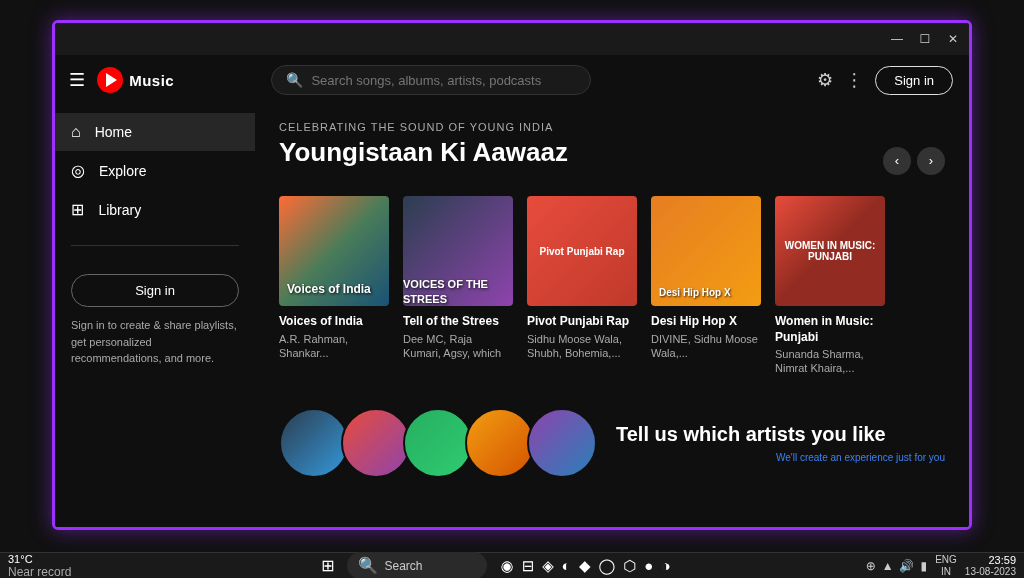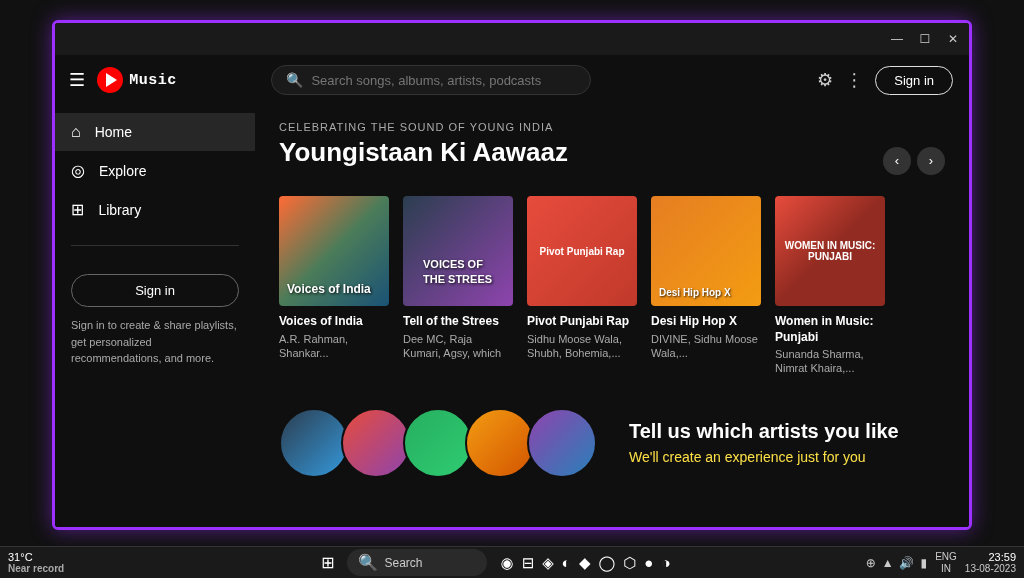--- a/index.html
+++ b/index.html
@@ -108,21 +108,20 @@
       border-top: 7px solid transparent;
       border-bottom: 7px solid transparent;
       border-left: 11px solid white;
       margin-left: 2px;
     }
     .yt-music-text {
       color: #fff;
       font-size: 15px;
       font-weight: 600;
       letter-spacing: 0.5px;
-      font-family: Liberation Mono, monospace;
     }
 
     .nav-items {
       padding: 8px 0;
     }
     .nav-item {
       display: flex;
       align-items: center;
       gap: 14px;
       padding: 10px 16px;
@@ -291,21 +290,21 @@
     .card-bg-3 { background: linear-gradient(135deg, #e74c3c, #c0392b); }
     .card-bg-4 { background: linear-gradient(135deg, #1abc9c, #16a085, #2c3e50); }
     .card-bg-5 { background: linear-gradient(135deg, #e67e22, #f39c12); }
     .card-bg-6 { background: linear-gradient(135deg, #e74c3c, #922b21, #922b21); }
 
     
     .artist-section {
       margin-top: 32px;
       display: flex;
       align-items: center;
-      gap: 40px;
+      gap: 27px;
     }
     .artist-circles {
       display: flex;
       gap: -10px;
     }
     .artist-circle {
       width: 70px;
       height: 70px;
       border-radius: 50%;
       overflow: hidden;
@@ -321,31 +320,32 @@
     .artist-promo {
       flex: 1;
     }
     .artist-promo-title {
       color: #fff;
       font-size: 20px;
       font-weight: 700;
       margin-bottom: 6px;
     }
     .artist-promo-subtitle {
-      color: #fde047;
-      font-size: 14px;
+      color: #3b82f6;
+      font-size: 10px;
+      text-align: right;
     }
 
     
     .taskbar {
       position: absolute;
       bottom: 0;
       left: 0;
       width: 100%;
-      height: 32px;
+      height: 26px;
       background: #1a1a1a;
       display: flex;
       align-items: center;
       padding: 0 8px;
       border-top: 1px solid #333;
     }
 
     .taskbar-left {
       display: flex;
       align-items: center;
@@ -356,22 +356,21 @@
       display: flex;
       flex-direction: column;
     }
     .weather-temp {
       color: #fff;
       font-size: 11px;
       font-weight: 500;
     }
     .weather-desc {
       color: #aaa;
-      font-size: 10px;
-      font-weight: bold;
+      font-size: 12px;
     }
 
     .taskbar-center {
       flex: 1;
       display: flex;
       align-items: center;
       justify-content: center;
       gap: 6px;
     }
 
@@ -575,21 +574,21 @@
                 <div class="card-img-voices">
                   <span class="card-label">Voices of India</span>
                 </div>
               </div>
               <div class="card-title">Voices of India</div>
               <div class="card-subtitle">A.R. Rahman, Shankar...</div>
             </div>
 
             <div class="card">
               <div class="card-image card-bg-2">
-                <div style="padding:20px;height:100%;display:flex;align-items:flex-end;">
+                <div style="padding:0;height:100%;display:flex;align-items:flex-end;">
                   <span class="card-label" style="font-size:11px;">VOICES OF THE STREES</span>
                 </div>
               </div>
               <div class="card-title">Tell of the Strees</div>
               <div class="card-subtitle">Dee MC, Raja Kumari, Agsy, which</div>
             </div>
 
             <div class="card">
               <div class="card-image card-bg-3">
                 <div style="position:absolute;top:0;left:0;right:0;bottom:0;display:flex;align-items:center;justify-content:center;">

